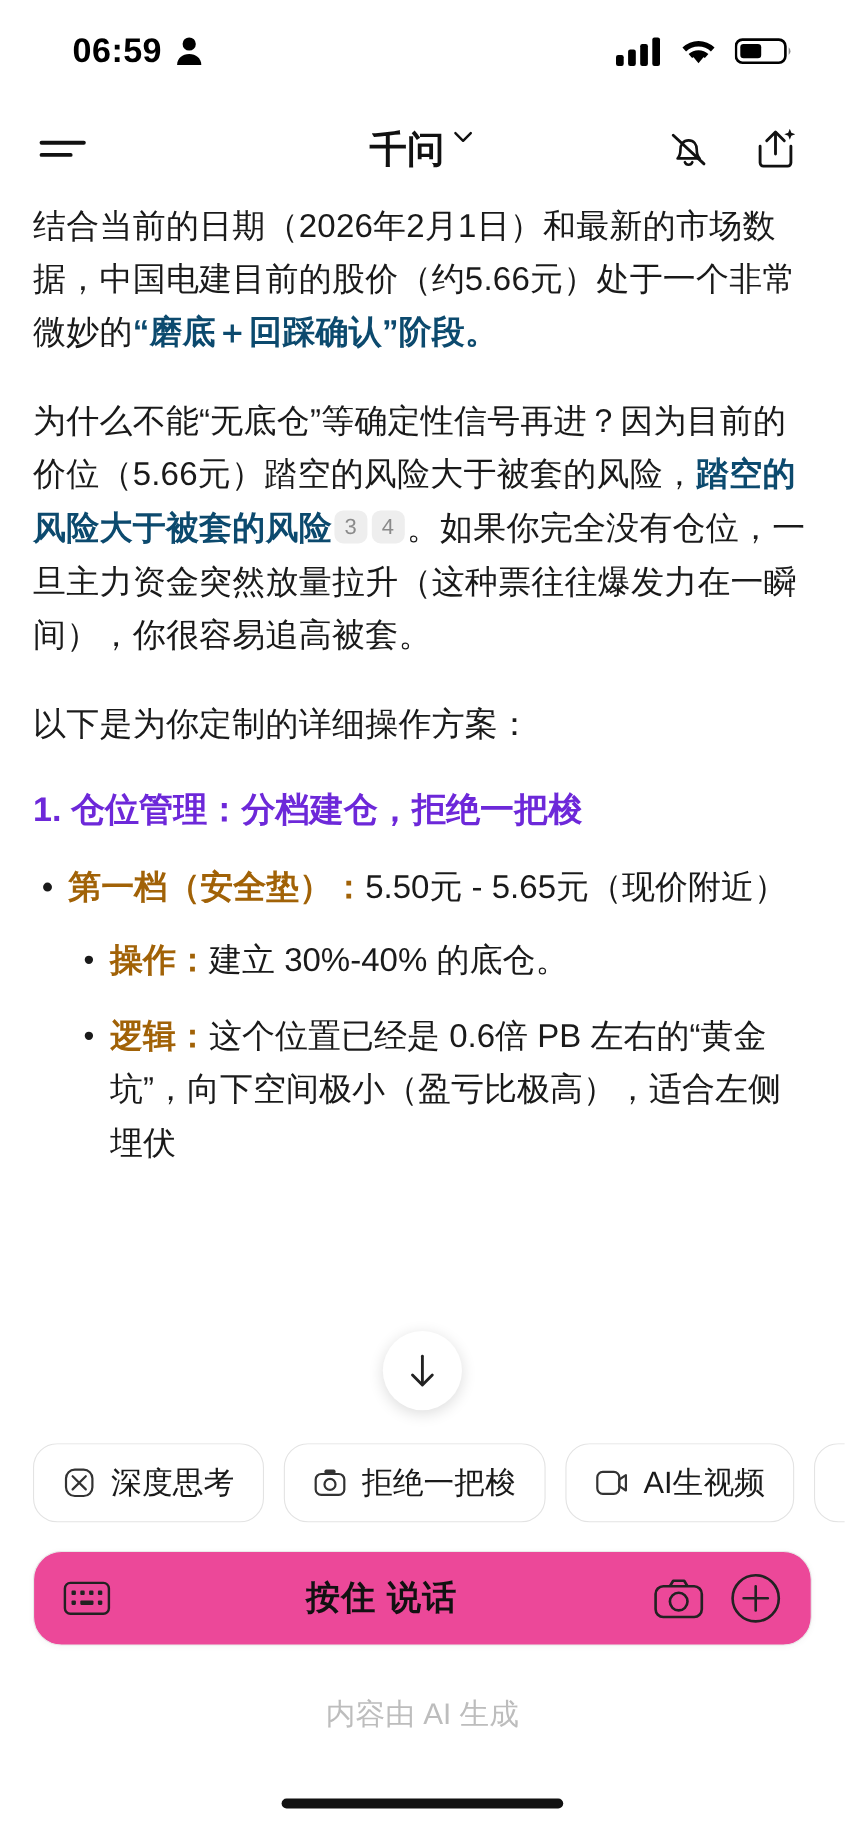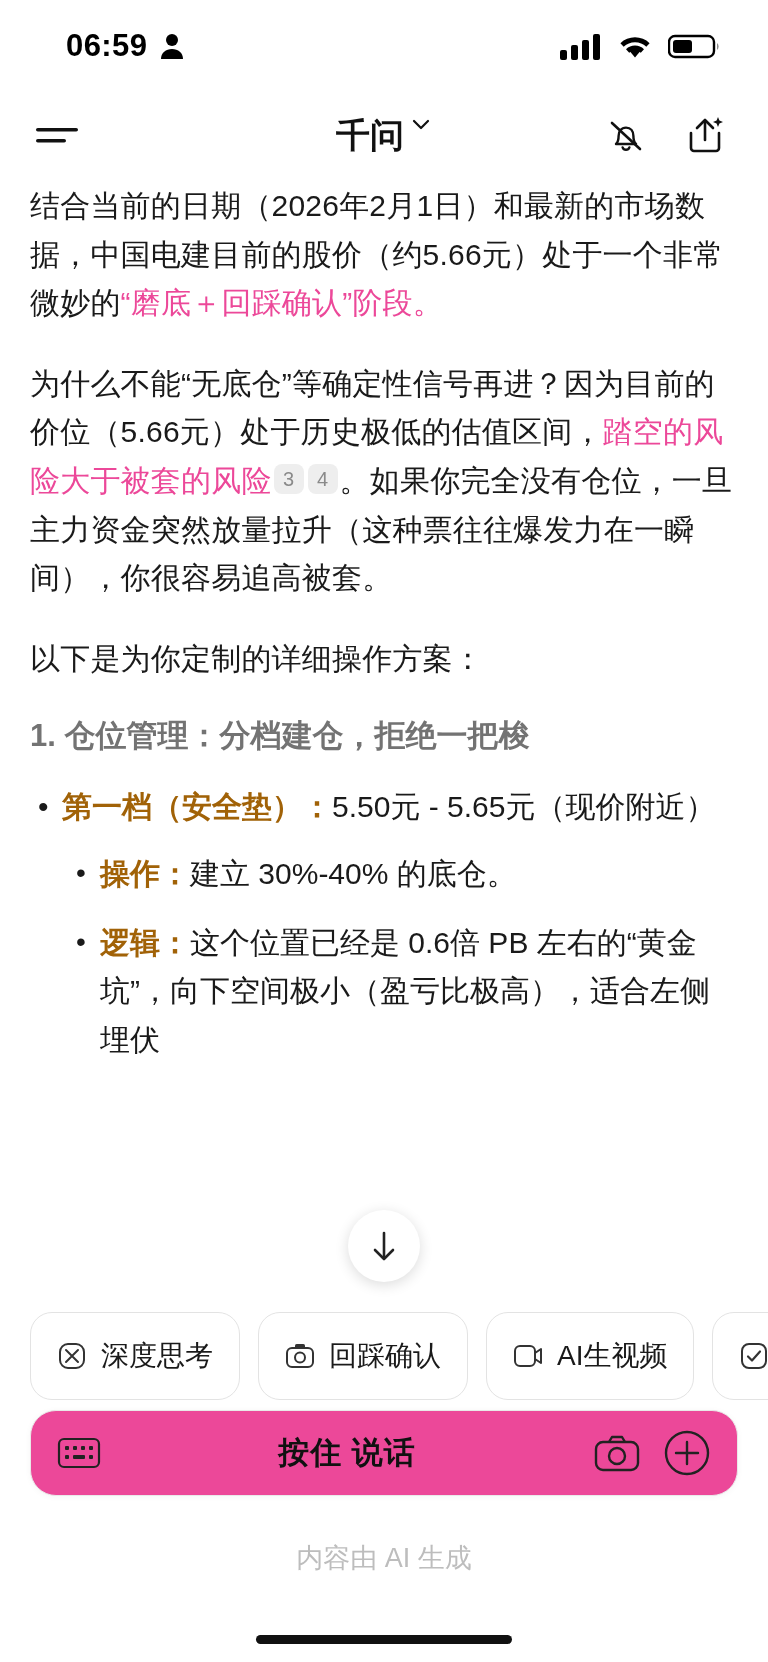--- a/index.html
+++ b/index.html
@@ -84,25 +84,25 @@
     margin-bottom: 14px;
     padding-left: 8px;
   }
   p.para {
     font-size: 30px;
     line-height: 1.62;
     color: #1a1a1a;
     margin: 0 0 32px 0;
     letter-spacing: 0.2px;
   }
-  p.para b { font-weight: 400; color: #ec4899; }
+  p.para b { font-weight: 700; color: #0c4a6e; }
   h3.heading {
     font-size: 31px;
     font-weight: 700;
-    color: #737373;
+    color: #6d28d9;
     margin: 6px 0 26px 0;
   }
   ul.lvl1 { list-style: none; margin: 0 0 22px 0; padding: 0; }
   ul.lvl1 > li {
     font-size: 30px;
     line-height: 1.62;
     color: #1a1a1a;
     position: relative;
     padding-left: 32px;
     margin-bottom: 22px;
@@ -171,21 +171,21 @@
     left: 0;
     right: 0;
     top: 1312px;
     display: flex;
     gap: 18px;
     padding-left: 30px;
     overflow: hidden;
   }
   .chip {
     flex: 0 0 auto;
-    height: 88px;
+    height: 72px;
     border: 1.6px solid #e3e3e3;
     border-radius: 22px;
     background: #fff;
     display: flex;
     align-items: center;
     gap: 14px;
     padding: 0 26px;
     font-size: 28px;
     color: #1a1a1a;
     white-space: nowrap;
@@ -312,21 +312,21 @@
 
 <div class="content">
 
 
   <p class="para">
     <span>结合当前的日期（2026年2月1日）和最新的市场数据，中国电建目前的股价（约5.66元）处于一个非常微妙的</span><b>“磨底＋回踩确认”阶段。</b>
   </p>
 
 
   <p class="para">
-    <span>为什么不能“无底仓”等确定性信号再进？因为目前的价位（5.66元）处于历史极低的估值区间，</span><b>踏空的风险大于被套的风险</b><span class="cite">3</span><span class="cite">4</span><span>。如果你完全没有仓位，一旦主力资金突然放量拉升（这种票往往爆发力在一瞬间），你很容易追高被套。</span>
+    <span>为什么不能“无底仓”等确定性信号再进？因为目前的价位（5.66元）踏空的风险大于被套的风险，</span><b>踏空的风险大于被套的风险</b><span class="cite">3</span><span class="cite">4</span><span>。如果你完全没有仓位，一旦主力资金突然放量拉升（这种票往往爆发力在一瞬间），你很容易追高被套。</span>
   </p>
 
   <p class="para">以下是为你定制的详细操作方案：</p>
 
   <h3 class="heading">1. 仓位管理：分档建仓，拒绝一把梭</h3>
 
 
   <ul class="lvl1">
     <li>
       <b class="strong">第一档（安全垫）：</b><span>5.50元 - 5.65元（现价附近）</span>
@@ -362,21 +362,21 @@
     <span>深度思考</span>
   </div>
   <div class="chip">
     <span>
       <svg width="30" height="28" viewBox="0 0 30 28">
         <rect x="2" y="6" width="26" height="19" rx="5" fill="none" stroke="#333" stroke-width="2"></rect>
         <circle cx="15" cy="15.5" r="5" fill="none" stroke="#333" stroke-width="2"></circle>
         <rect x="10" y="2" width="10" height="4" rx="1.6" fill="#333"></rect>
       </svg>
     </span>
-    <span>回踩确认</span>
+    <span>拒绝一把梭</span>
   </div>
   <div class="chip">
     <span>
       <svg width="30" height="28" viewBox="0 0 30 28">
         <rect x="2" y="4" width="20" height="20" rx="5" fill="none" stroke="#333" stroke-width="2"></rect>
         <path d="M22 11l6-4v14l-6-4z" fill="none" stroke="#333" stroke-width="2" stroke-linejoin="round"></path>
       </svg>
     </span>
     <span>AI生视频</span>
   </div>

